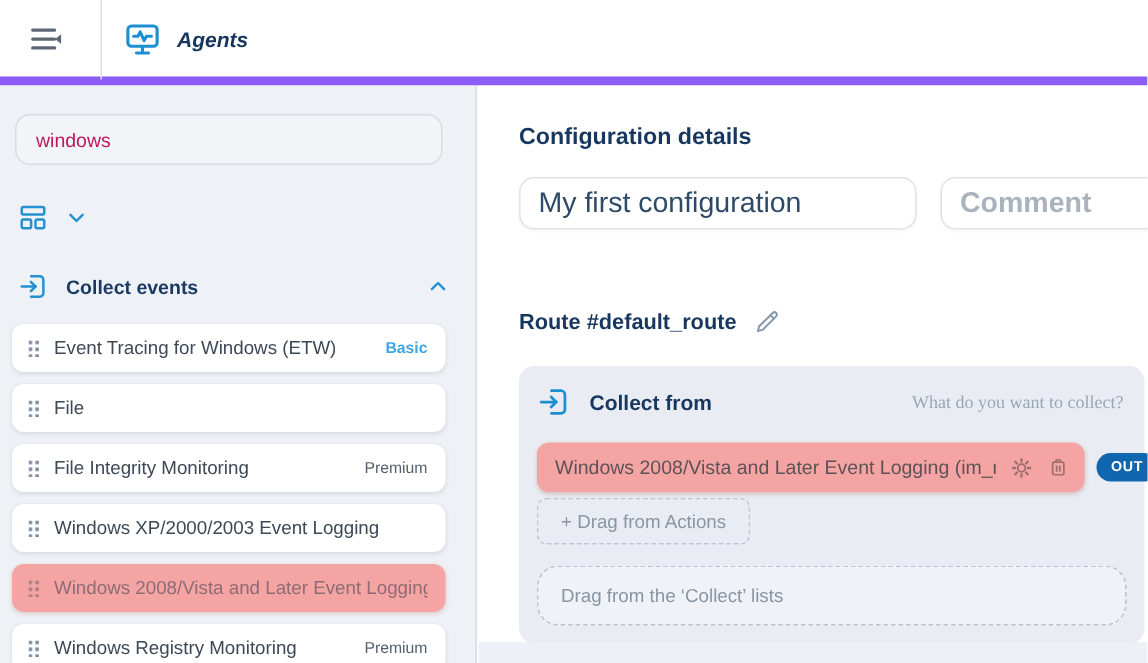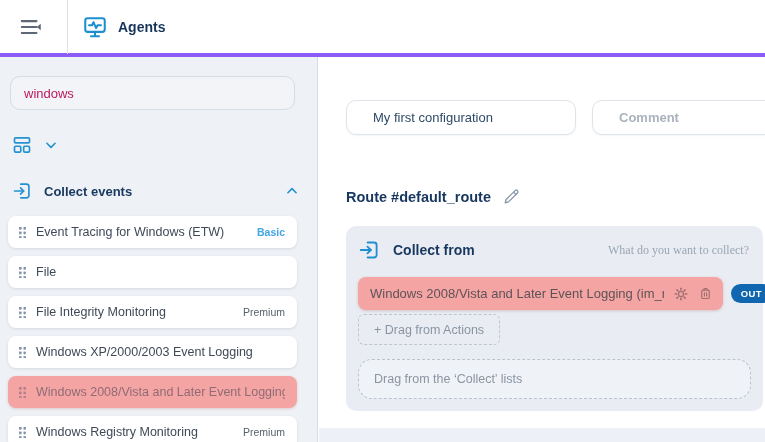--- a/index.html
+++ b/index.html
@@ -4,21 +4,21 @@
 <style>
   * { box-sizing: border-box; }
   html,body { margin:0; padding:0; }
   body {
     width:765px; height:442px; overflow:hidden; position:relative;
     background:#ffffff; font-family:"Liberation Sans", sans-serif;
     -webkit-font-smoothing:antialiased;
   }
   
   .topbar { position:absolute; top:0; left:0; right:0; height:57px;
-    background:#fff; border-bottom:4px solid #8b5cf6; display:flex; align-items:center; }
+    background:#fff; border-bottom:6px solid #8b5cf6; display:flex; align-items:center;font-style:italic; }
   .icon-plain-btn { background:none; border:0; padding:0; cursor:pointer; display:flex; align-items:center; justify-content:center; }
   .hamburger { width:32px; height:32px; margin-left:15px; color:#5d6874; }
   .topbar-divider { width:1px; height:55px; background:#dde2e8; margin-left:20px; }
   .logo { display:flex; align-items:center; gap:10px; margin-left:14px; }
   .logo-icon { width:26px; height:26px; color:#1d8fd1; }
   .app-title { font-size:14px; font-weight:bold; color:#16355c; }
 
   
   .sidebar { position:absolute; top:57px; left:0; bottom:0; width:318px;
     background:#eef1f5; border-right:1px solid #d6dce3; padding-top:19px; }
@@ -50,21 +50,21 @@
   .item.highlighted .item-label { color:#8f6c75; }
   .item.highlighted .drag-dots { color:#b07f88; }
 
   
   .main { position:absolute; top:57px; left:319px; right:0; bottom:0; background:#fff; }
   .main-footer-bg { position:absolute; left:0; right:0; bottom:0; height:14px; background:#edf1f7; }
   .content { position:relative; padding:26px 0 0 27px; }
   .page-heading { margin:0; font-size:15.5px; font-weight:bold; color:#17375f; }
   .inputs-row { display:flex; gap:16px; margin-top:17px; }
   .text-input { height:35px; border:1px solid #dfe4ea; border-radius:10px; background:#fff;
-    padding:0 26px; font-family:"Liberation Sans",sans-serif; font-size:13px; color:#2e4a68;
+    padding:0 12px; font-family:"Liberation Sans",sans-serif; font-size:19px; color:#2e4a68;
     box-shadow:0 1px 2px rgba(40,60,90,0.06); outline:none; }
   .text-input::placeholder { color:#a9b2bd; }
   .config-name-input { width:265px; }
   .comment-input { width:200px;font-weight:bold; }
 
   .route-row { display:flex; align-items:center; gap:11px; margin-top:52px; }
   .route-title { font-size:14.5px; font-weight:bold; color:#17375f; }
   .edit-btn { width:19px; height:19px; color:#8a99ab; }
 
   .panel { margin-top:20px; width:417px; background:#e9edf3; border-radius:10px;
@@ -186,20 +186,21 @@
       <span class="drag-dots"></span>
       <span class="item-label">Windows Registry Monitoring</span>
       <span class="badge badge-premium">Premium</span>
     </div>
   </div>
 </aside>
 
 <main class="main">
   <div class="main-footer-bg"></div>
   <div class="content">
+    <h1 class="page-heading">Configuration details</h1>
 
     <div class="inputs-row">
       <input class="text-input config-name-input" type="text" value="My first configuration" style="">
       <input class="text-input comment-input" type="text" placeholder="Comment" style="">
     </div>
 
     <div class="route-row">
       <span class="route-title">Route #default_route</span>
       <button class="icon-plain-btn edit-btn">
         <span style="display:flex">

